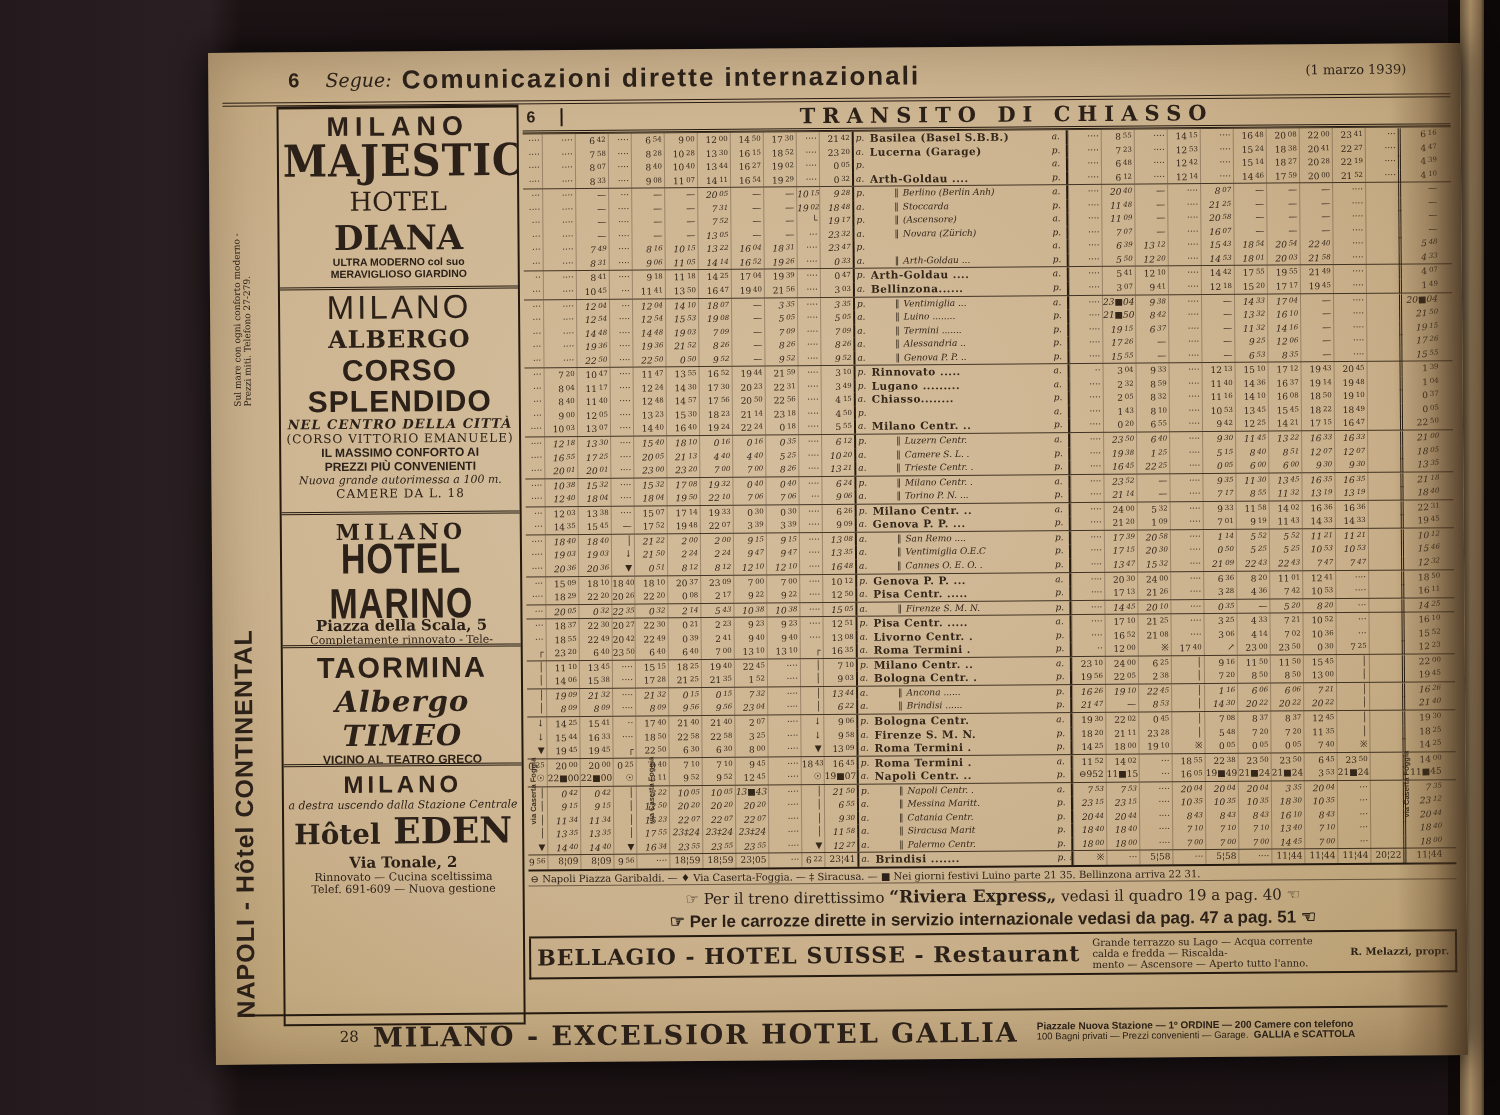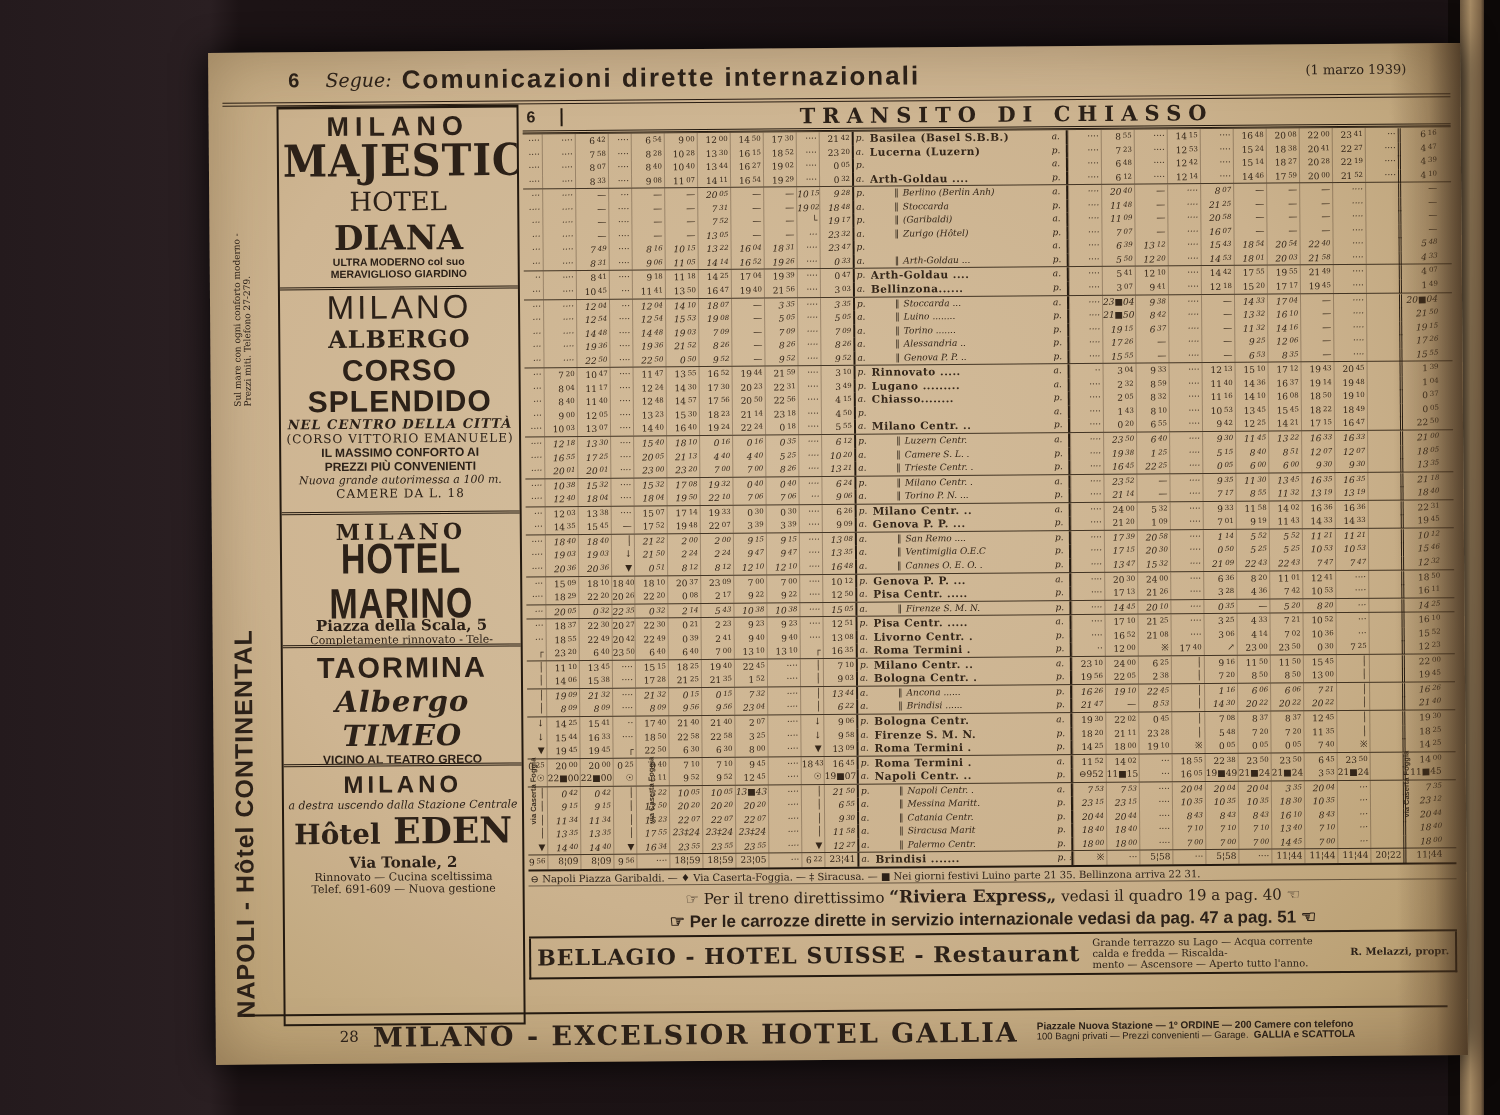--- a/index.html
+++ b/index.html
@@ -219,21 +219,21 @@
                 <span class="tc">····</span>
                 <span class="tc">8 <span class="mm">28</span></span>
                 <span class="tc">10 <span class="mm">28</span></span>
                 <span class="tc">13 <span class="mm">30</span></span>
                 <span class="tc">16 <span class="mm">15</span></span>
                 <span class="tc">18 <span class="mm">52</span></span>
                 <span class="tc">····</span>
                 <span class="tc">23 <span class="mm">20</span></span>
                 <span class="stn">
                   <span class="pm">a.</span>
-                  <span class="sn b">Lucerna (Luzern)</span>
+                  <span class="sn b">Lucerna (Garage)</span>
                   <span class="pm">p.</span>
                 </span>
                 <span class="rc">····</span>
                 <span class="rc">7 <span class="mm">23</span></span>
                 <span class="rc">····</span>
                 <span class="rc">12 <span class="mm">53</span></span>
                 <span class="rc">····</span>
                 <span class="rc">15 <span class="mm">24</span></span>
                 <span class="rc">18 <span class="mm">38</span></span>
                 <span class="rc">20 <span class="mm">41</span></span>
@@ -364,21 +364,21 @@
                 <span class="tc">····</span>
                 <span class="tc">—</span>
                 <span class="tc">—</span>
                 <span class="tc">7 <span class="mm">52</span></span>
                 <span class="tc">—</span>
                 <span class="tc">—</span>
                 <span class="tc">└</span>
                 <span class="tc">19 <span class="mm">17</span></span>
                 <span class="stn">
                   <span class="pm">p.</span>
-                  <span class="sn i">(Garibaldi)</span>
+                  <span class="sn i">(Ascensore)</span>
                   <span class="pm">a.</span>
                 </span>
                 <span class="rc">····</span>
                 <span class="rc">11 <span class="mm">09</span></span>
                 <span class="rc">—</span>
                 <span class="rc">····</span>
                 <span class="rc">20 <span class="mm">58</span></span>
                 <span class="rc">—</span>
                 <span class="rc">—</span>
                 <span class="rc">—</span>
@@ -393,21 +393,21 @@
                 <span class="tc">····</span>
                 <span class="tc">—</span>
                 <span class="tc">—</span>
                 <span class="tc">13 <span class="mm">05</span></span>
                 <span class="tc">—</span>
                 <span class="tc">—</span>
                 <span class="tc">···</span>
                 <span class="tc">23 <span class="mm">32</span></span>
                 <span class="stn">
                   <span class="pm">a.</span>
-                  <span class="sn i">Zurigo (Hôtel)</span>
+                  <span class="sn i">Novara (Zürich)</span>
                   <span class="pm">p.</span>
                 </span>
                 <span class="rc">····</span>
                 <span class="rc">7 <span class="mm">07</span></span>
                 <span class="rc">—</span>
                 <span class="rc">····</span>
                 <span class="rc">16 <span class="mm">07</span></span>
                 <span class="rc">—</span>
                 <span class="rc">—</span>
                 <span class="rc">—</span>
@@ -538,21 +538,21 @@
                 <span class="tc">···</span>
                 <span class="tc">12 <span class="mm">04</span></span>
                 <span class="tc">14 <span class="mm">10</span></span>
                 <span class="tc">18 <span class="mm">07</span></span>
                 <span class="tc">—</span>
                 <span class="tc">3 <span class="mm">35</span></span>
                 <span class="tc">····</span>
                 <span class="tc">3 <span class="mm">35</span></span>
                 <span class="stn">
                   <span class="pm">p.</span>
-                  <span class="sn i">Stoccarda ...</span>
+                  <span class="sn i">Ventimiglia ...</span>
                   <span class="pm">a.</span>
                 </span>
                 <span class="rc">····</span>
                 <span class="rc">23■04</span>
                 <span class="rc">9 <span class="mm">38</span></span>
                 <span class="rc">····</span>
                 <span class="rc">—</span>
                 <span class="rc">14 <span class="mm">33</span></span>
                 <span class="rc">17 <span class="mm">04</span></span>
                 <span class="rc">—</span>
@@ -596,21 +596,21 @@
                 <span class="tc">····</span>
                 <span class="tc">14 <span class="mm">48</span></span>
                 <span class="tc">19 <span class="mm">03</span></span>
                 <span class="tc">7 <span class="mm">09</span></span>
                 <span class="tc">—</span>
                 <span class="tc">7 <span class="mm">09</span></span>
                 <span class="tc">····</span>
                 <span class="tc">7 <span class="mm">09</span></span>
                 <span class="stn">
                   <span class="pm">a.</span>
-                  <span class="sn i">Torino .......</span>
+                  <span class="sn i">Termini .......</span>
                   <span class="pm">p.</span>
                 </span>
                 <span class="rc">····</span>
                 <span class="rc">19 <span class="mm">15</span></span>
                 <span class="rc">6 <span class="mm">37</span></span>
                 <span class="rc">····</span>
                 <span class="rc">—</span>
                 <span class="rc">11 <span class="mm">32</span></span>
                 <span class="rc">14 <span class="mm">16</span></span>
                 <span class="rc">—</span>

